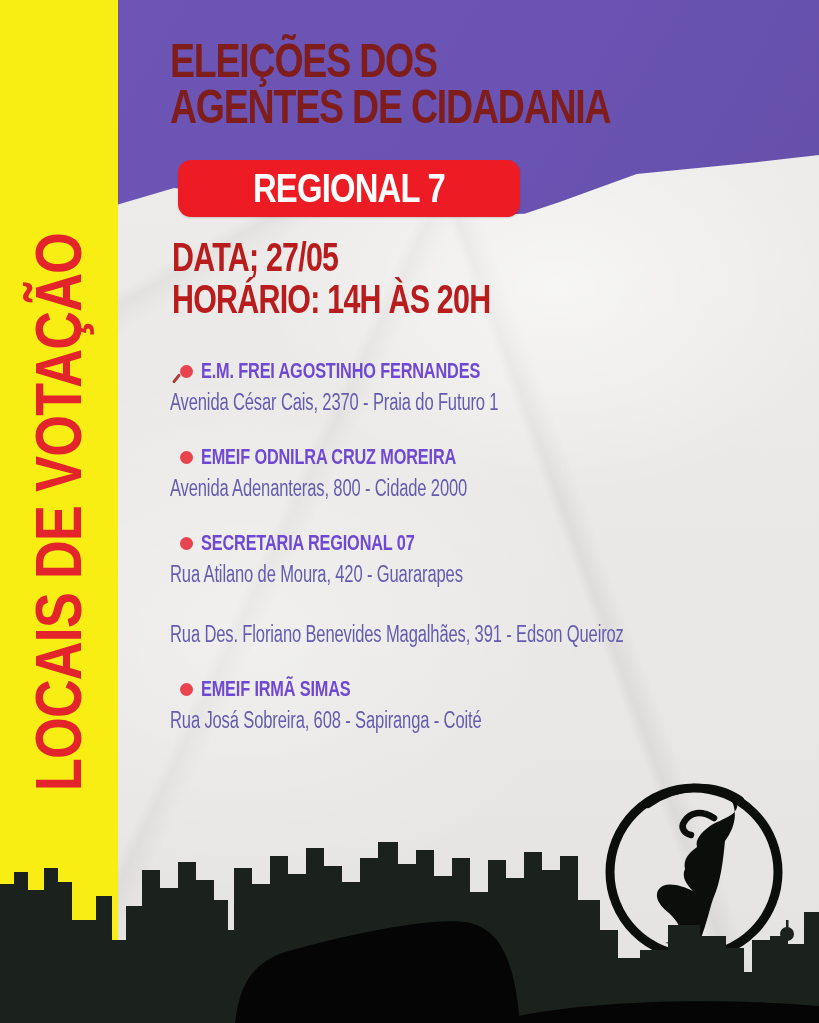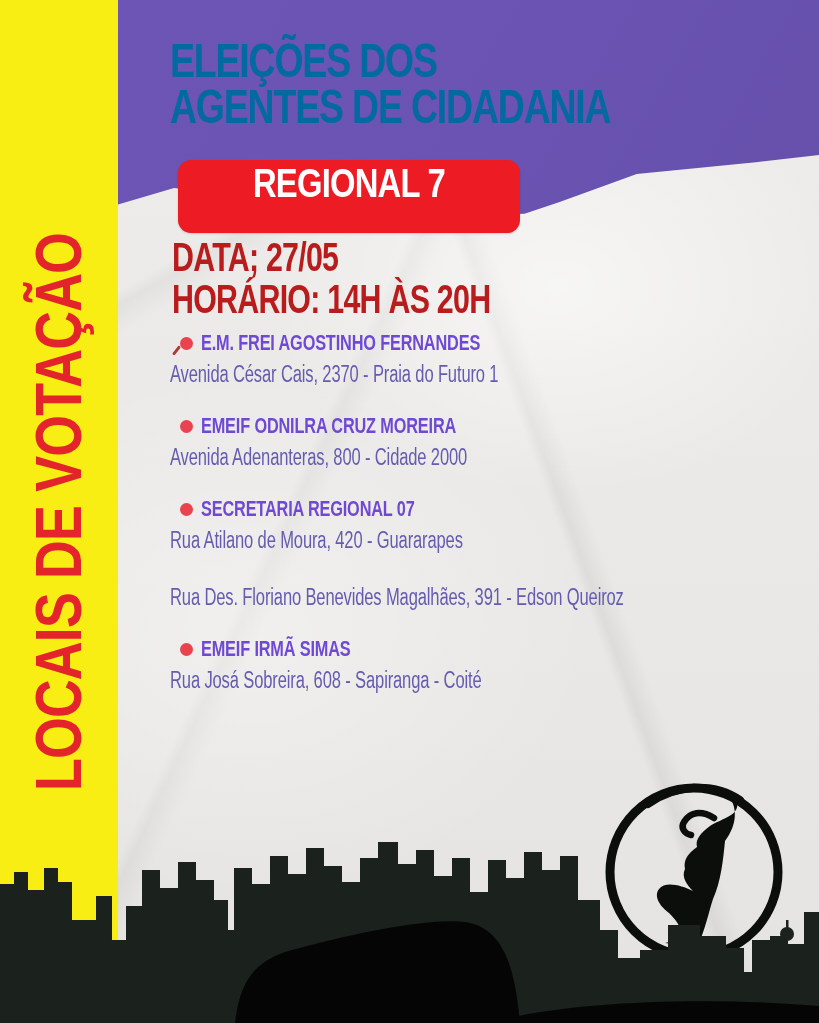--- a/index.html
+++ b/index.html
@@ -29,41 +29,41 @@
     transform:rotate(-90deg) scaleX(.84);
     font-size:64px;font-weight:900;letter-spacing:-1px;color:#e3242b;
   }
   
   .purple-band{
     position:absolute;left:118px;top:0;width:701px;height:235px;z-index:2;
     background:linear-gradient(120deg,#6c55b5 0%,#6a53b2 55%,#6550ab 100%);
     clip-path:polygon(0 0,100% 0,100% 66%,91% 69%,74% 74%,63% 86%,58% 91%,44% 92%,30% 88%,8% 80%,0 87%);
   }
   .title{
-    position:absolute;left:170px;top:38px;z-index:3;color:#0369a1;
+    position:absolute;left:170px;top:38px;z-index:3;color:#7f1d1d;
     font-size:48px;font-weight:900;line-height:46px;letter-spacing:-1.5px;
   }
   .title .tline{display:inline-block;transform:scaleX(.78);transform-origin:left center;white-space:nowrap;}
   .badge{
-    position:absolute;left:178px;top:160px;width:342px;height:73px;z-index:3;
+    position:absolute;left:178px;top:160px;width:342px;height:57px;z-index:3;
     background:#ed1c24;border-radius:13px;
-    display:flex;justify-content:center;
+    display:flex;align-items:center;justify-content:center;
     box-shadow:0 1px 2px rgba(0,0,0,.15);
   }
   .badge-label{
     color:#fff;font-size:41px;font-weight:900;letter-spacing:-1px;
     display:inline-block;transform:scaleX(.8);white-space:nowrap;
   }
   .schedule{
     position:absolute;left:172px;top:236px;z-index:3;color:#b91c1c;
     font-size:40px;font-weight:900;line-height:42px;letter-spacing:-1px;
   }
   .schedule .sline{display:inline-block;transform:scaleX(.76);transform-origin:left center;white-space:nowrap;}
   .locations{position:absolute;left:170px;top:330px;z-index:3;width:560px;}
-  .location-item{margin-bottom:25px;}
+  .location-item{margin-bottom:25px;margin-top:28px;}
   .loc-name-row{display:flex;align-items:center;margin-left:10px;}
   .pin{
     width:13px;height:13px;border-radius:50%;background:#e8434f;
     margin-right:8px;flex:0 0 13px;position:relative;
   }
   .pin.with-tail::after{
     content:'';position:absolute;width:3px;height:11px;background:#b03a38;
     left:-5px;top:8px;transform:rotate(38deg);border-radius:2px;
   }
   .loc-name{

